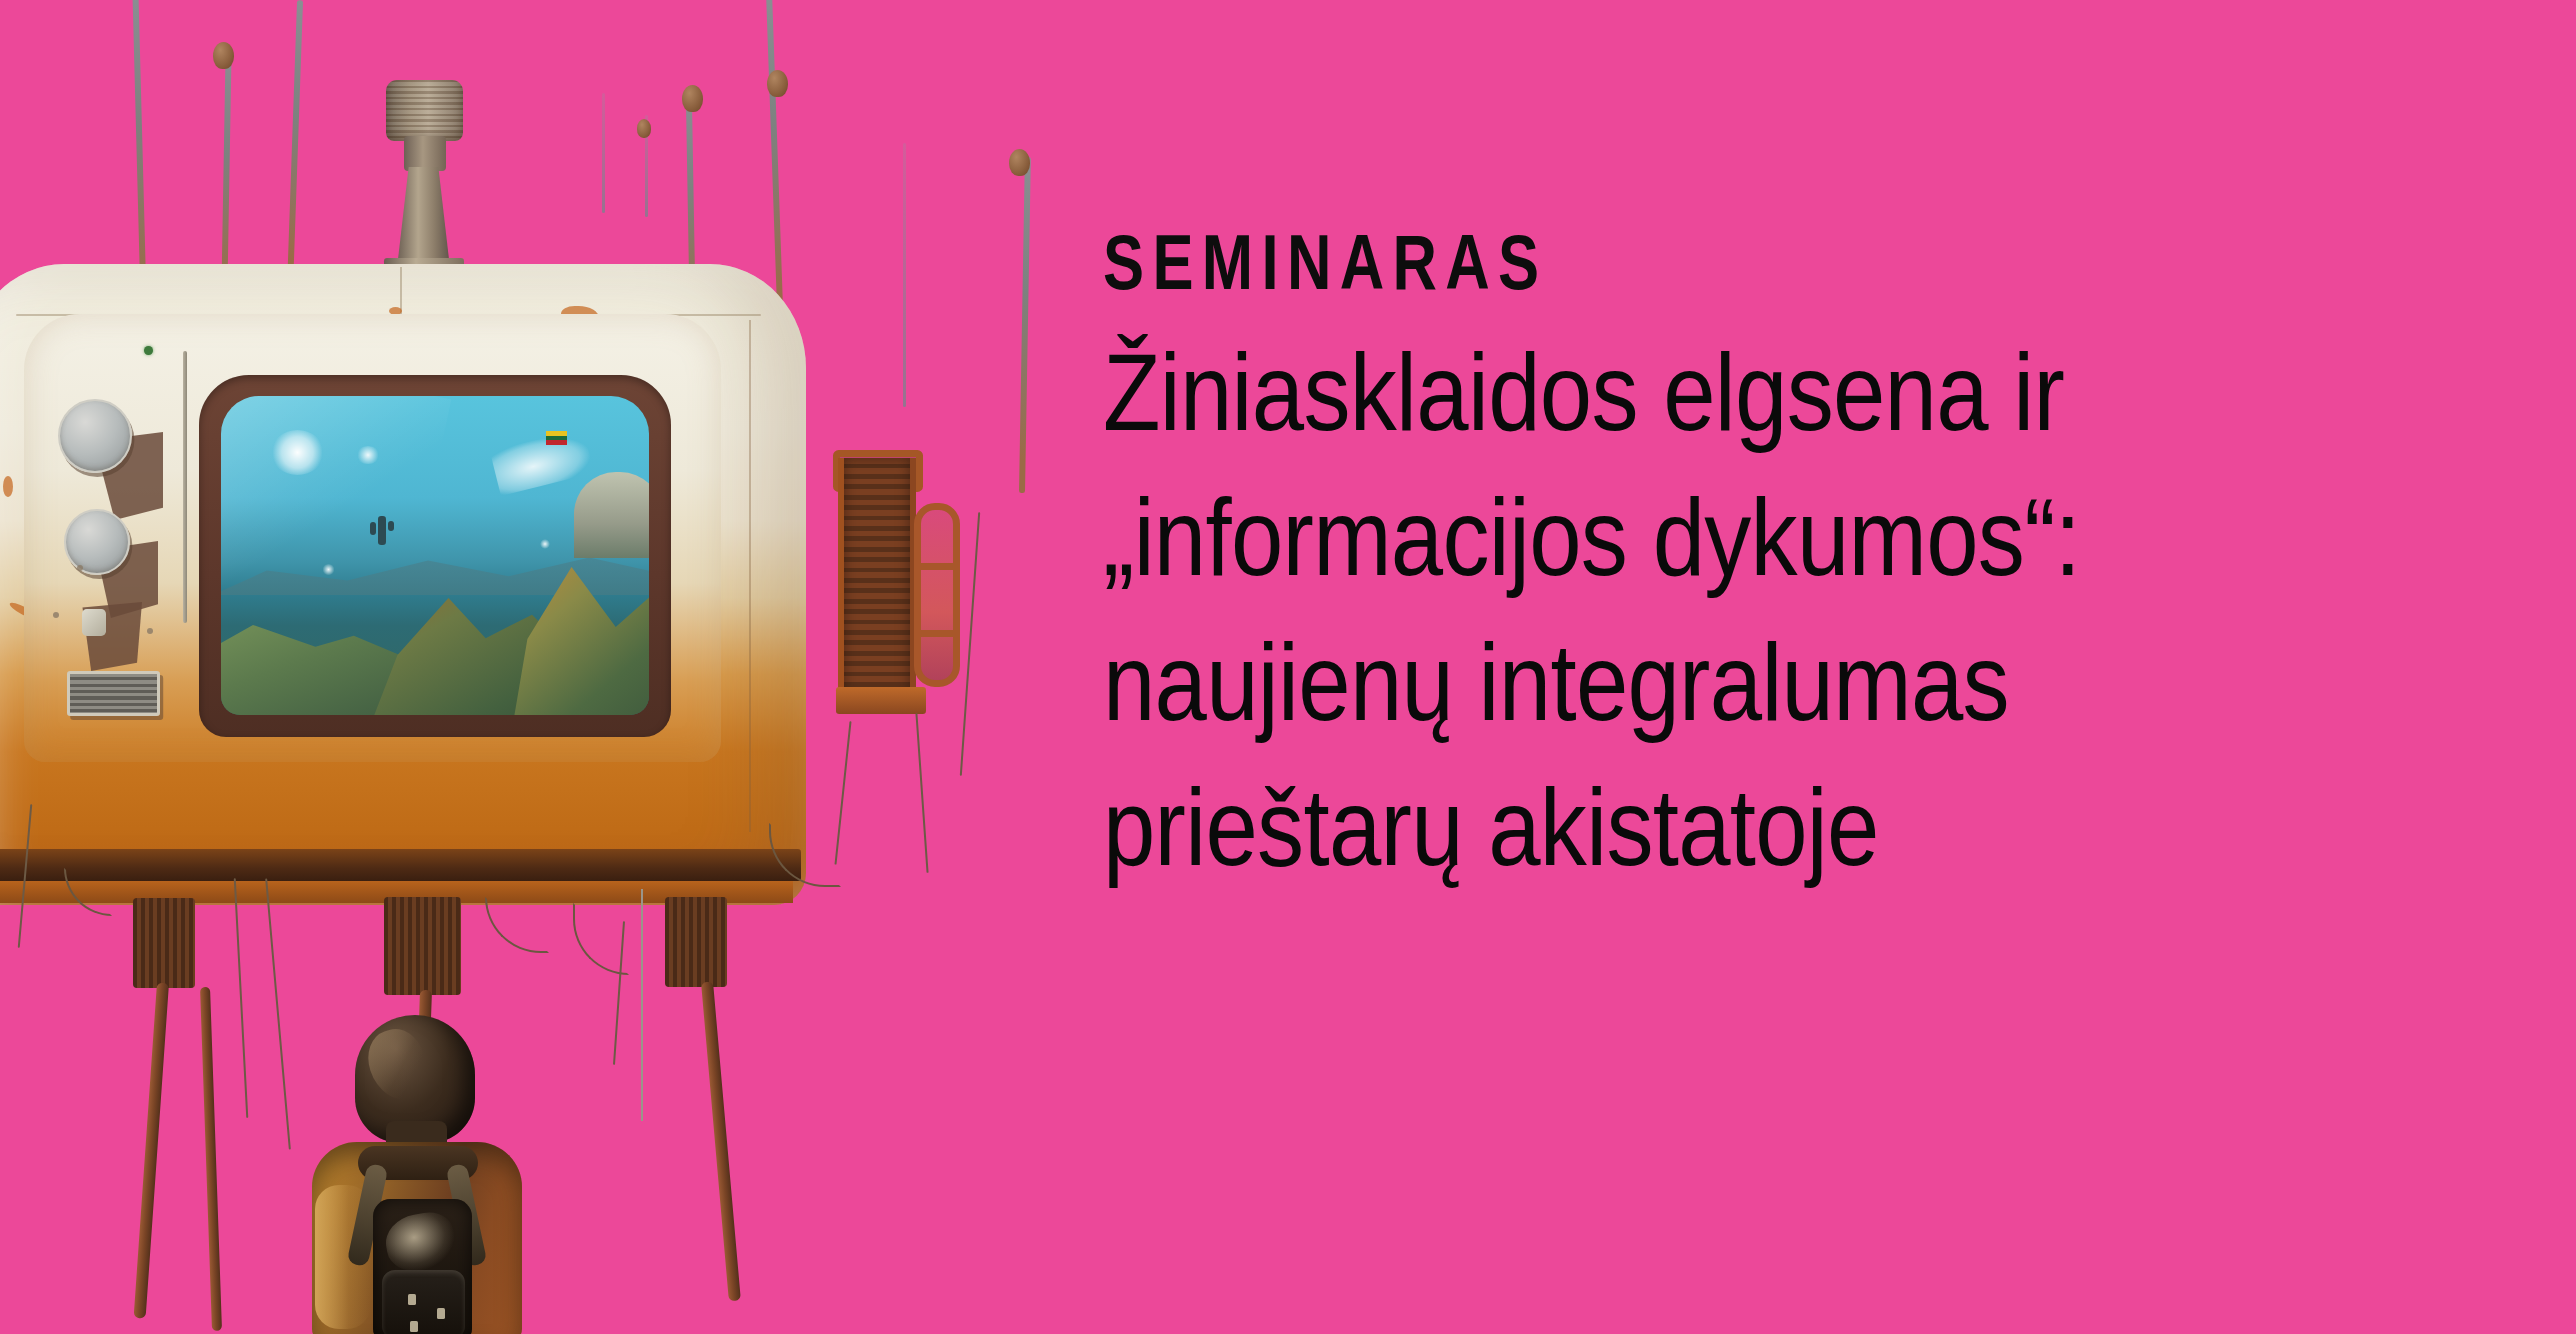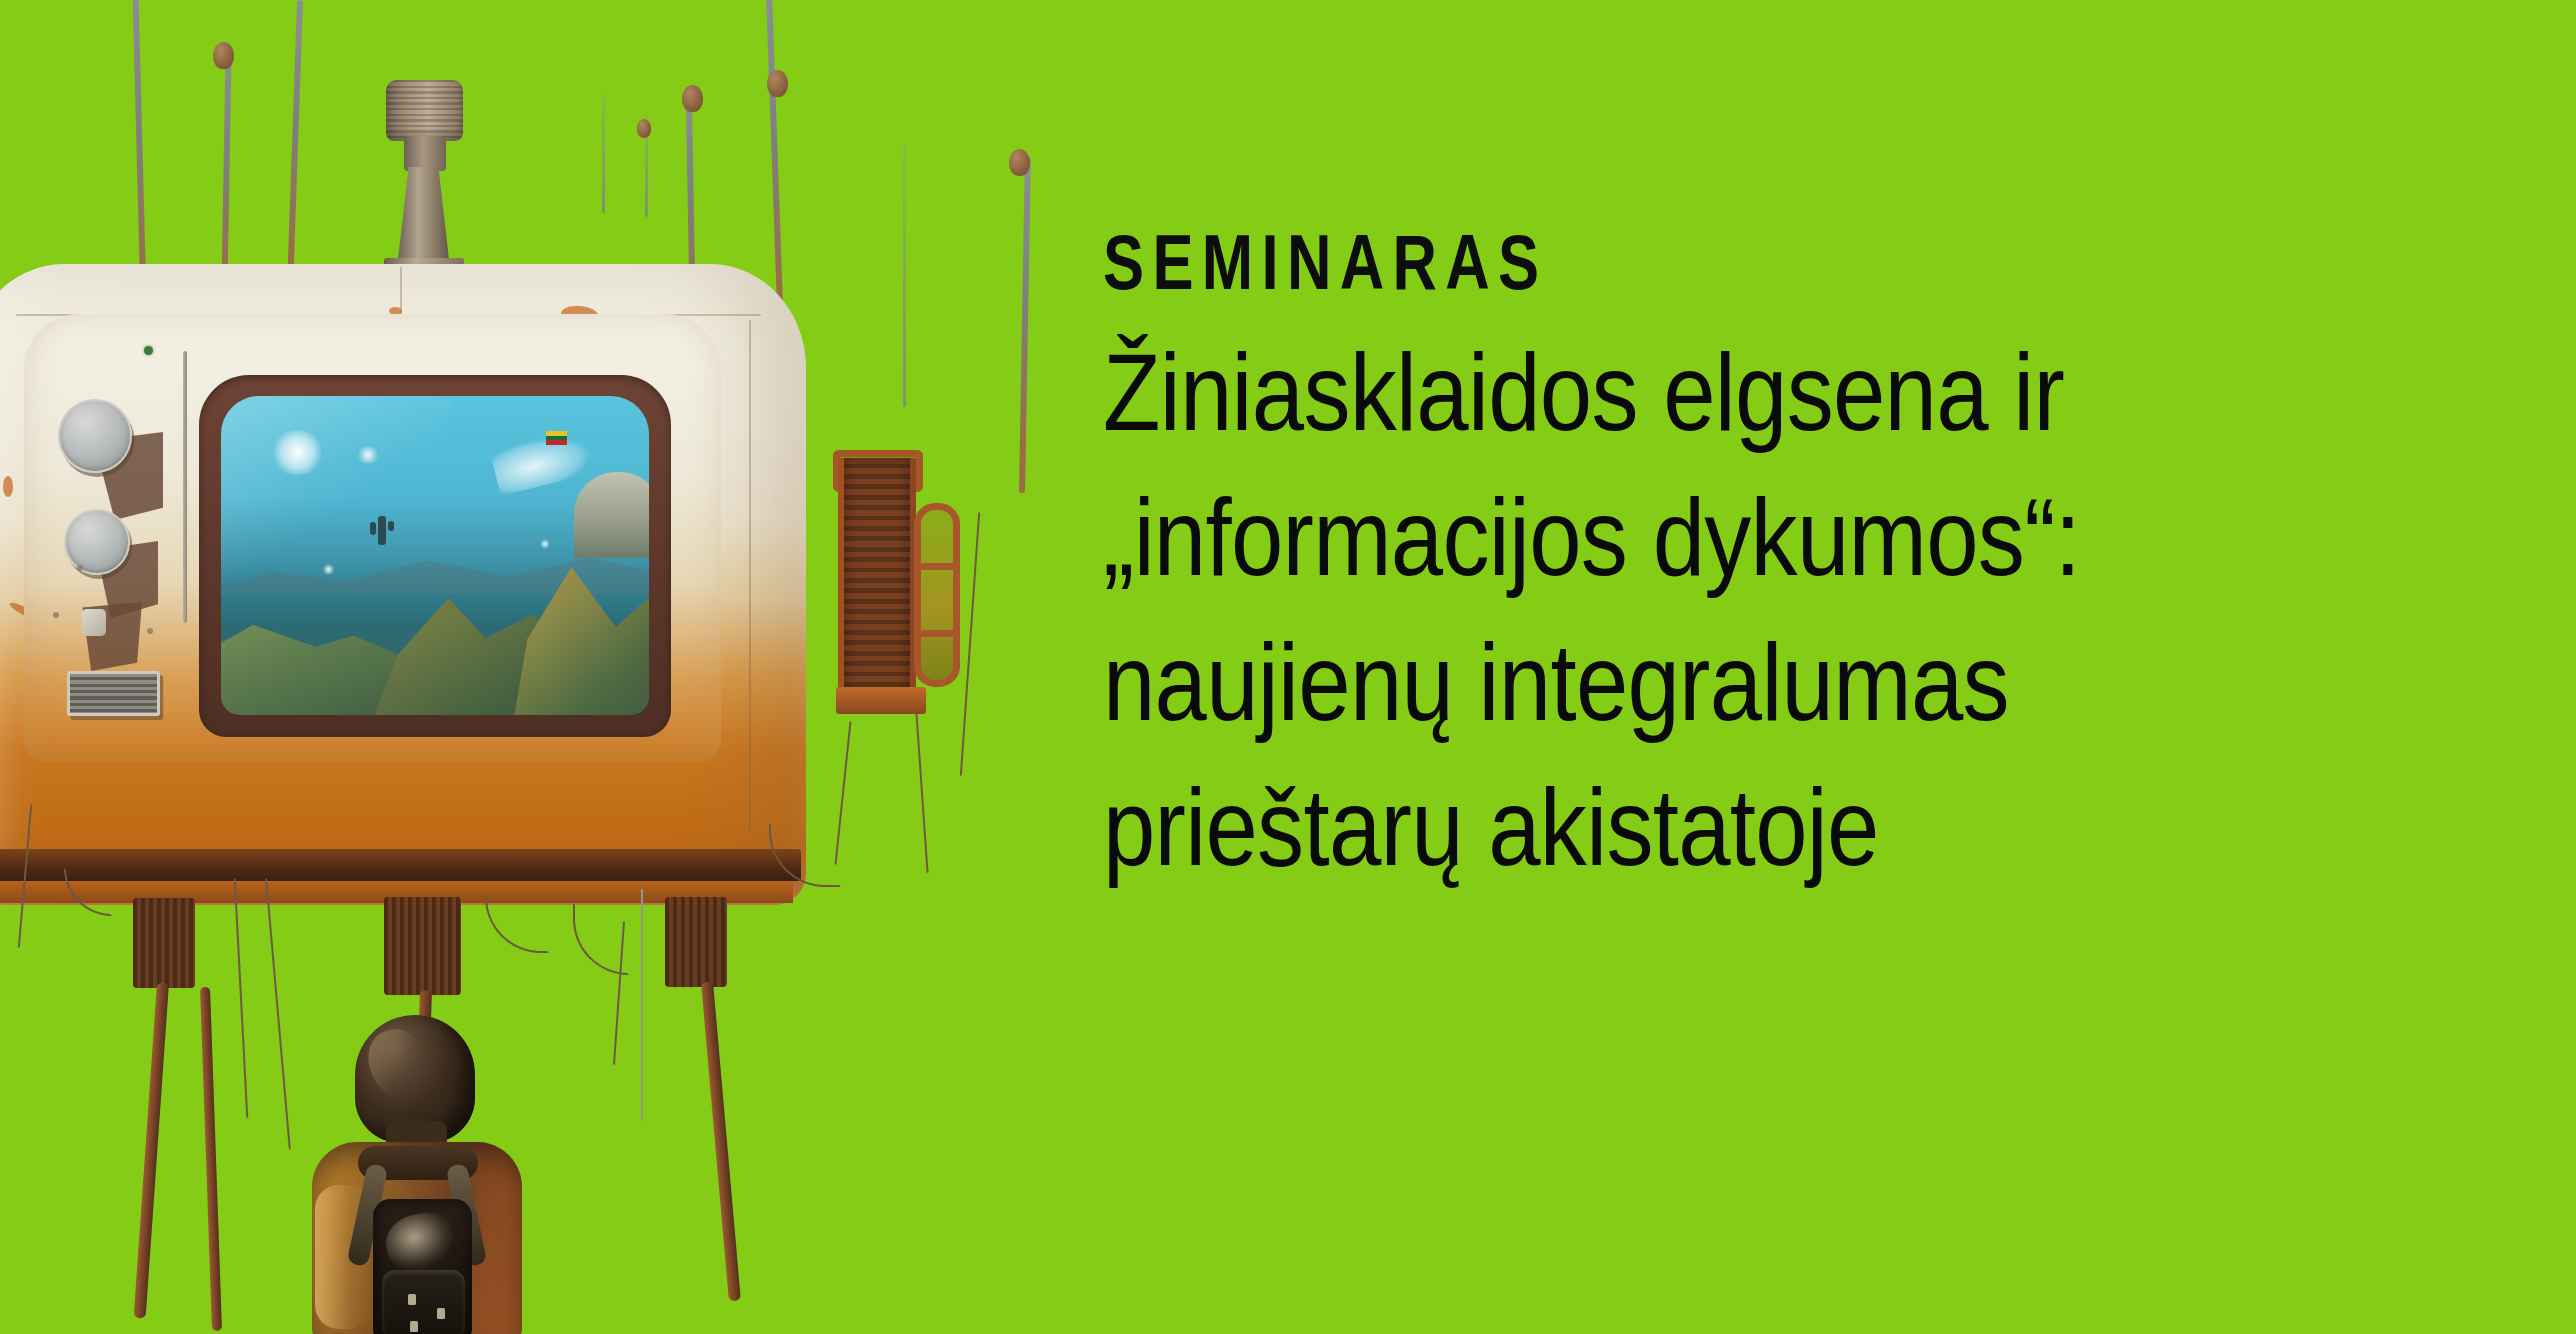--- a/index.html
+++ b/index.html
@@ -11,21 +11,21 @@
   body {
     width: 2576px; height: 1335px;
     font-family: "Liberation Sans", sans-serif;
     overflow: hidden;
     position: relative;
   }
 
   .poster {
     position: relative;
     width: 2576px; height: 1335px;
-    background: #84cc16;
+    background: #ec4899;
     overflow: hidden;
   }
 
   
   .illustration {
     position: absolute;
     left: 0; top: 0;
     width: 1065px; height: 1335px;
     overflow: hidden;
   }

